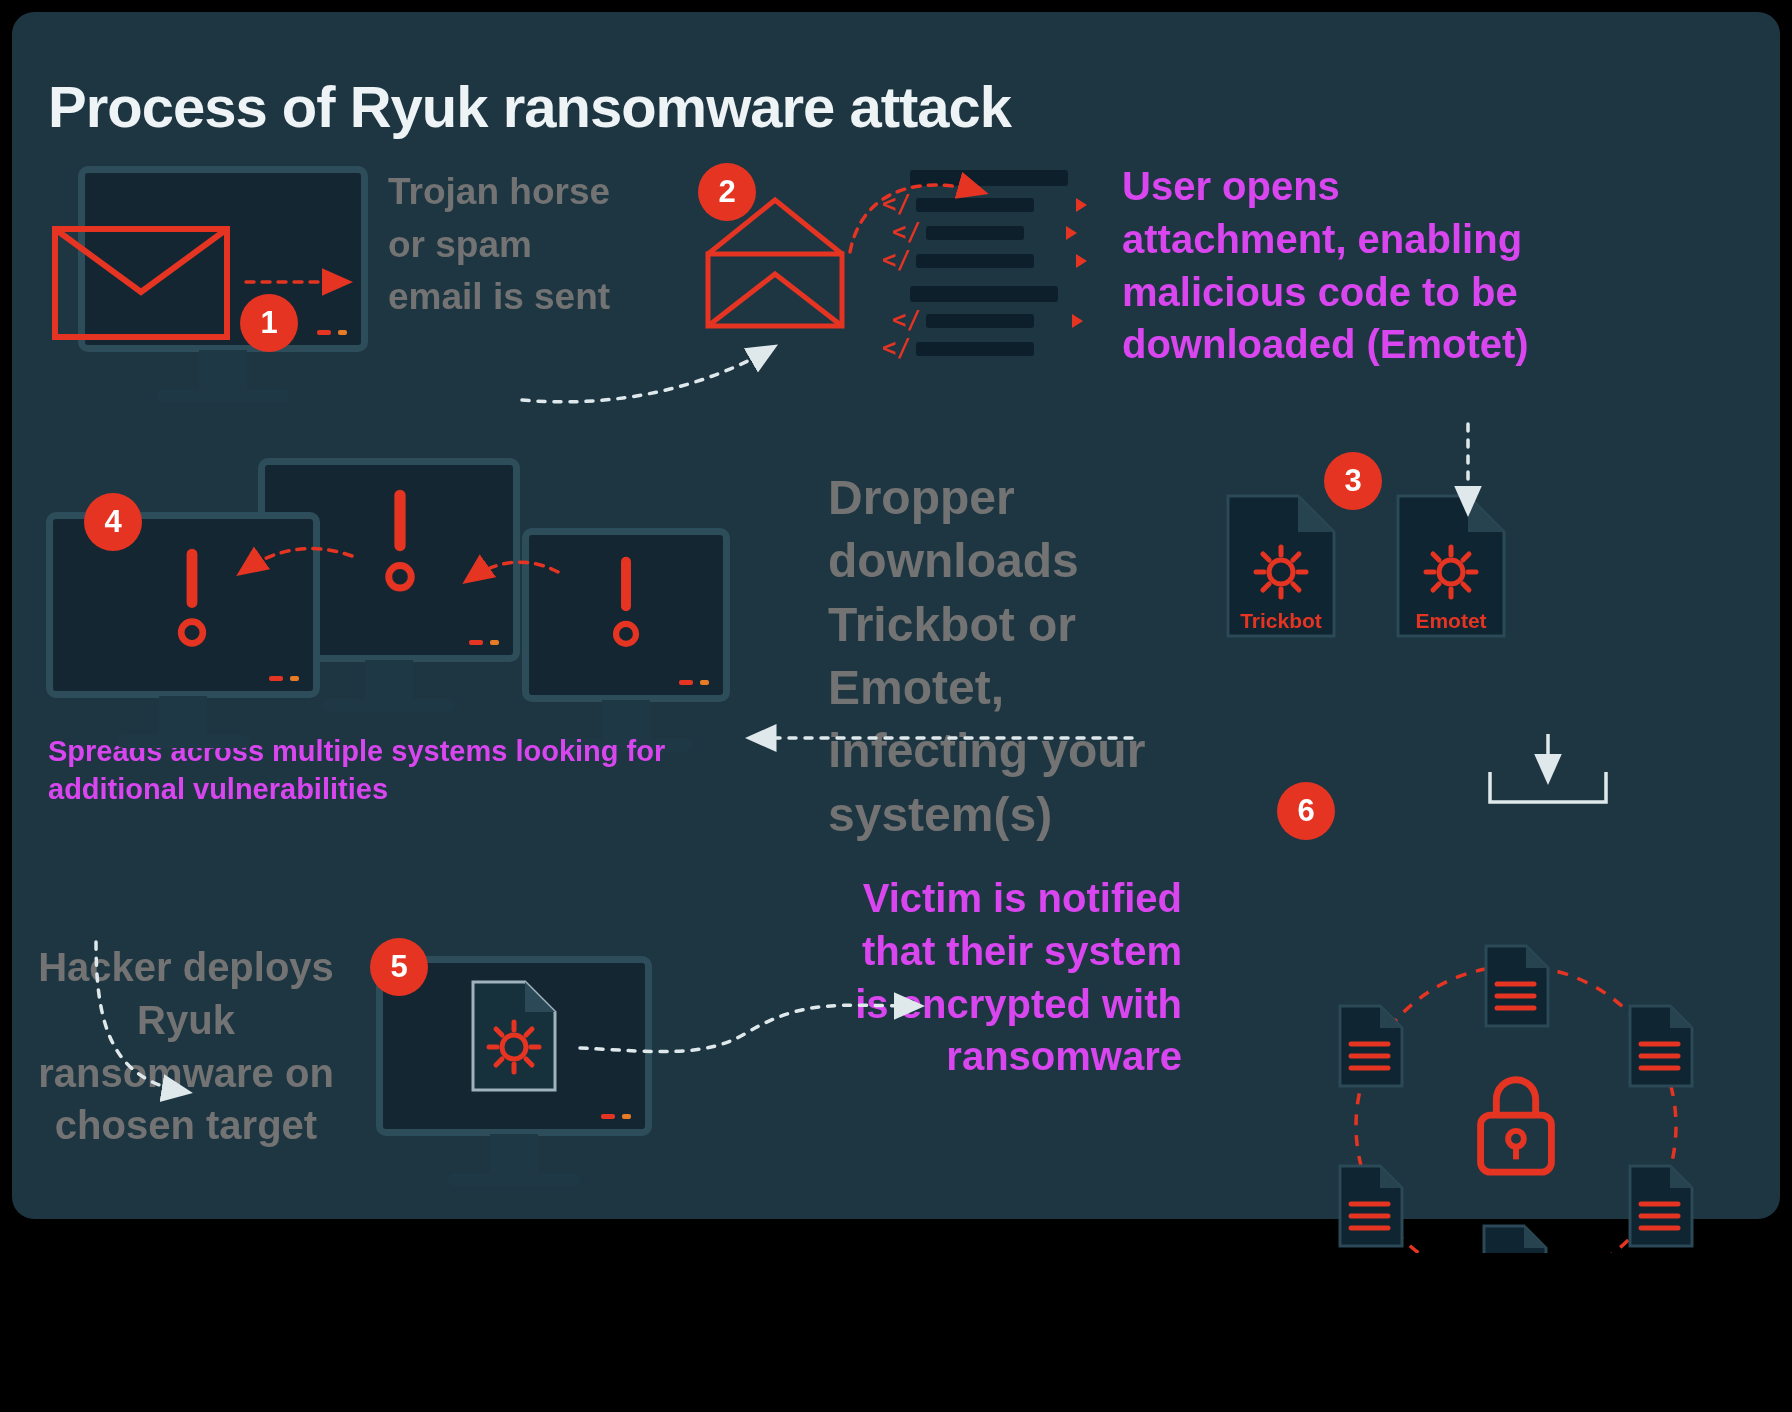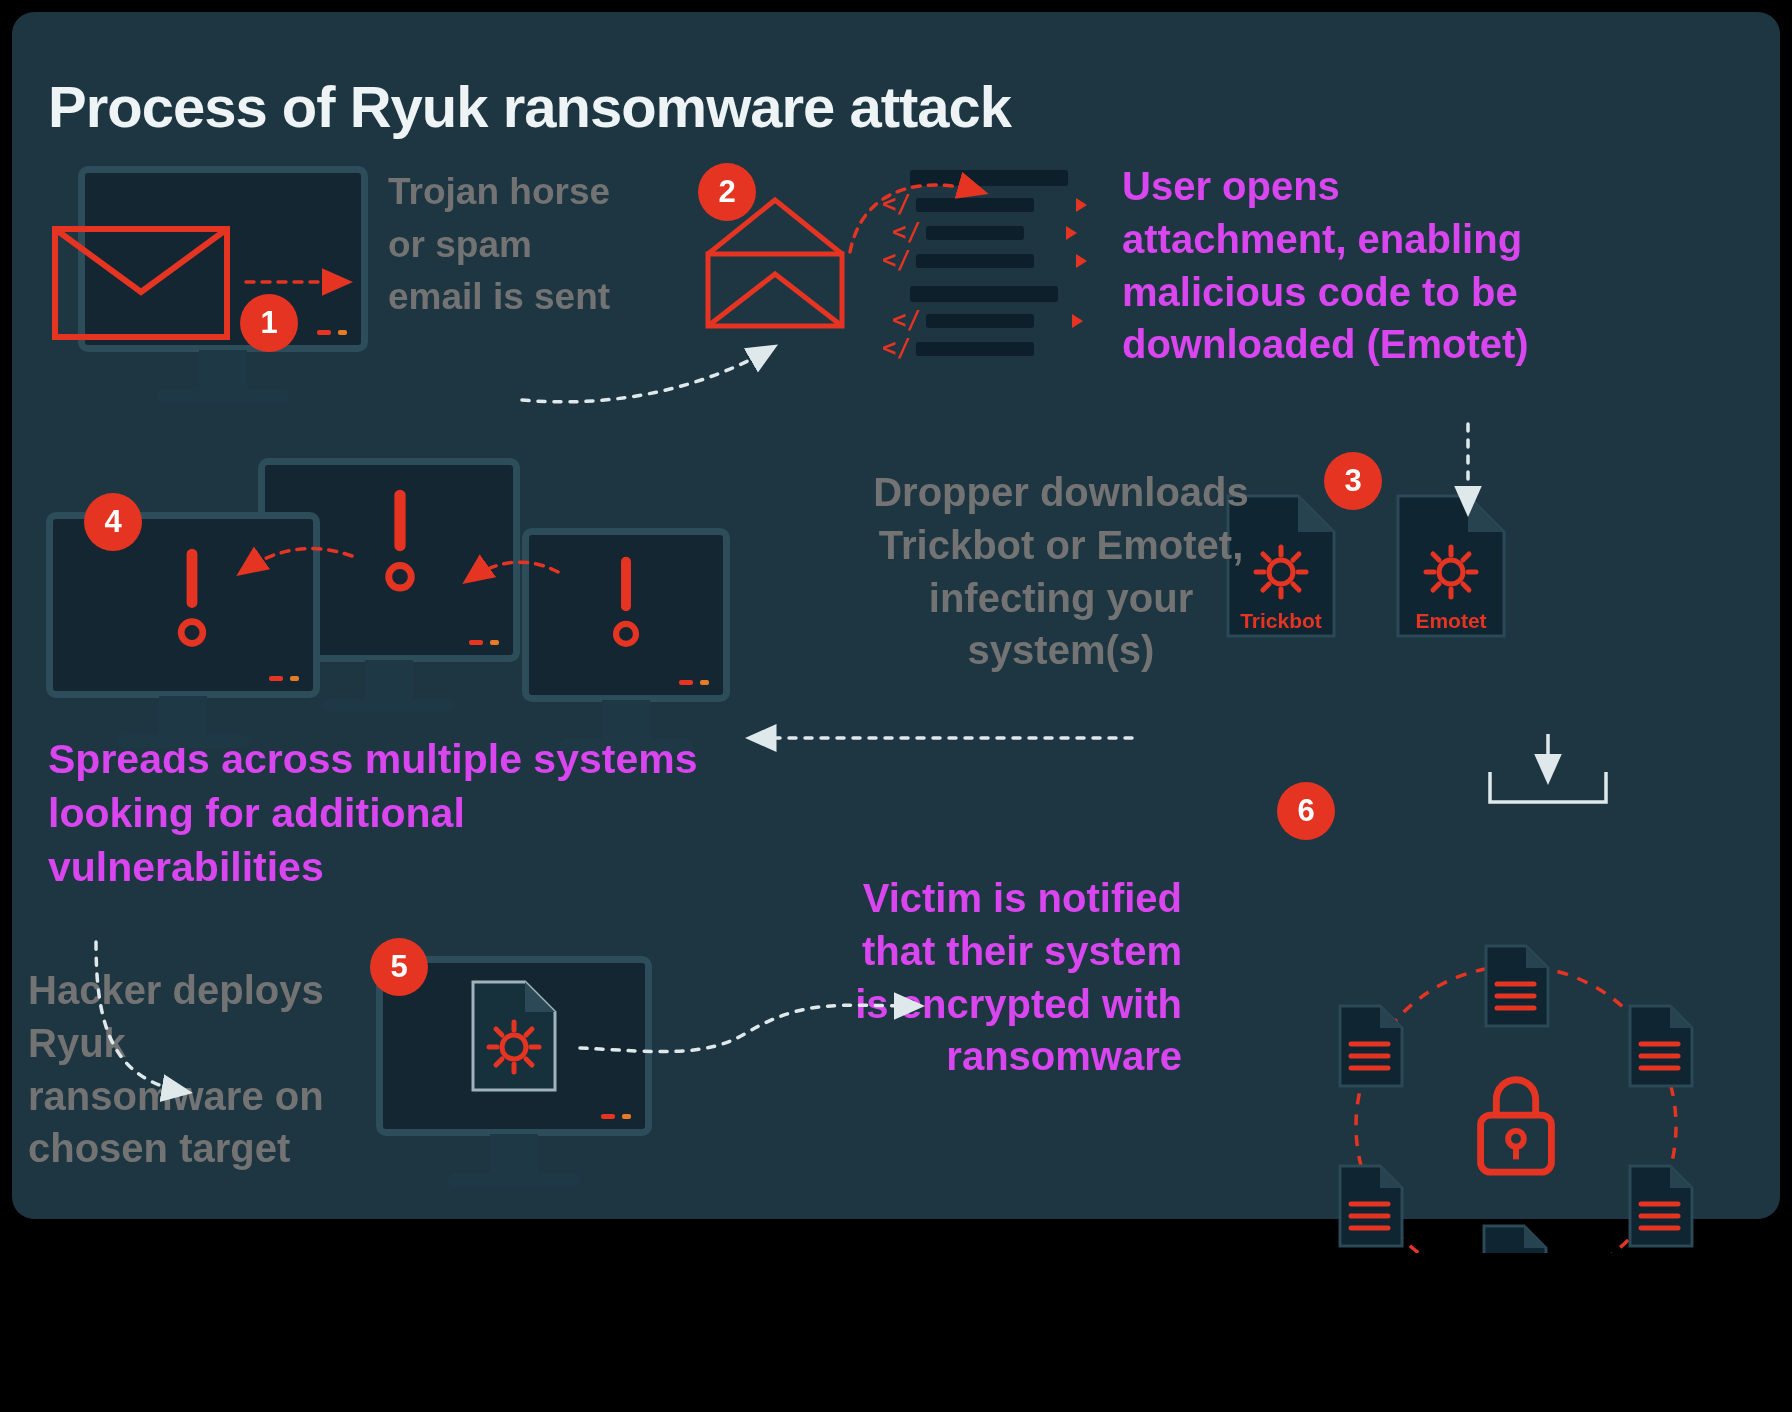--- a/index.html
+++ b/index.html
@@ -137,21 +137,21 @@
     <text x="59" y="138" class="doc-label">Trickbot</text>
   </svg>
 
   <svg class="icon" style="left:1392px;top:490px" width="118" height="152" viewBox="0 0 118 152">
     <path class="doc-shape" d="M6,6 h70 l36,36 v104 h-106 z"></path>
     <path class="doc-fold" d="M76,6 l36,36 h-36 z"></path>
     <use href="#virus" x="29" y="52"></use>
     <text x="59" y="138" class="doc-label">Emotet</text>
   </svg>
 
-  <div class="caption muted" style="left:872px;top:466px;width:378px;font-size:40px;text-align:center">Dropper downloads Trickbot or Emotet, infecting your system(s)</div>
+  <div class="caption muted" style="left:828px;top:466px;width:378px;font-size:48px;text-align:left">Dropper downloads Trickbot or Emotet, infecting your system(s)</div>
 
   <div class="monitor" style="left:522px;top:528px;width:208px;height:224px;z-index:1">
     <div class="screen" style="height:160px">
       <svg style="position:absolute;left:38%;top:14px" width="46" height="110" viewBox="0 0 60 130">
         <line x1="30" y1="10" x2="30" y2="68" stroke="#e63423" stroke-width="13" stroke-linecap="round"></line>
         <circle cx="30" cy="104" r="13" fill="none" stroke="#e63423" stroke-width="8"></circle>
       </svg>
       <span class="corner-dash d1"></span>
       <span class="corner-dash d2"></span>
     </div>
@@ -180,23 +180,23 @@
       </svg>
       <span class="corner-dash d1"></span>
       <span class="corner-dash d2"></span>
     </div>
     <div class="neck"></div>
     <div class="base"></div>
   </div>
 
   <div class="badge" style="left:84px;top:493px">4</div>
 
-  <div class="caption white" style="left:48px;top:732px;width:680px;font-size:41px">Spreads across multiple systems looking for additional vulnerabilities</div>
-
-  <div class="caption muted" style="left:28px;top:964px;width:316px;font-size:40px;text-align:left">Hacker deploys Ryuk ransomware on chosen target</div>
+  <div class="caption white" style="left:48px;top:732px;width:680px;font-size:29px">Spreads across multiple systems looking for additional vulnerabilities</div>
+
+  <div class="caption muted" style="left:28px;top:941px;width:316px;font-size:40px;text-align:center">Hacker deploys Ryuk ransomware on chosen target</div>
 
   <div class="badge" style="left:370px;top:938px">5</div>
 
   <div class="monitor" style="left:376px;top:956px;width:276px;height:230px;z-index:2">
     <div class="screen" style="height:166px">
       <svg style="position:absolute;left:50%;top:14px;transform:translateX(-50%)" width="92" height="118" viewBox="0 0 92 118">
         <path d="M5,5 h52 l30,30 v78 h-82 z" fill="#16303c" stroke="#9fb3bc" stroke-width="3"></path>
         <path d="M57,5 l30,30 h-30 z" fill="#2b4956"></path>
         <use href="#virus" x="16" y="40"></use>
       </svg>

